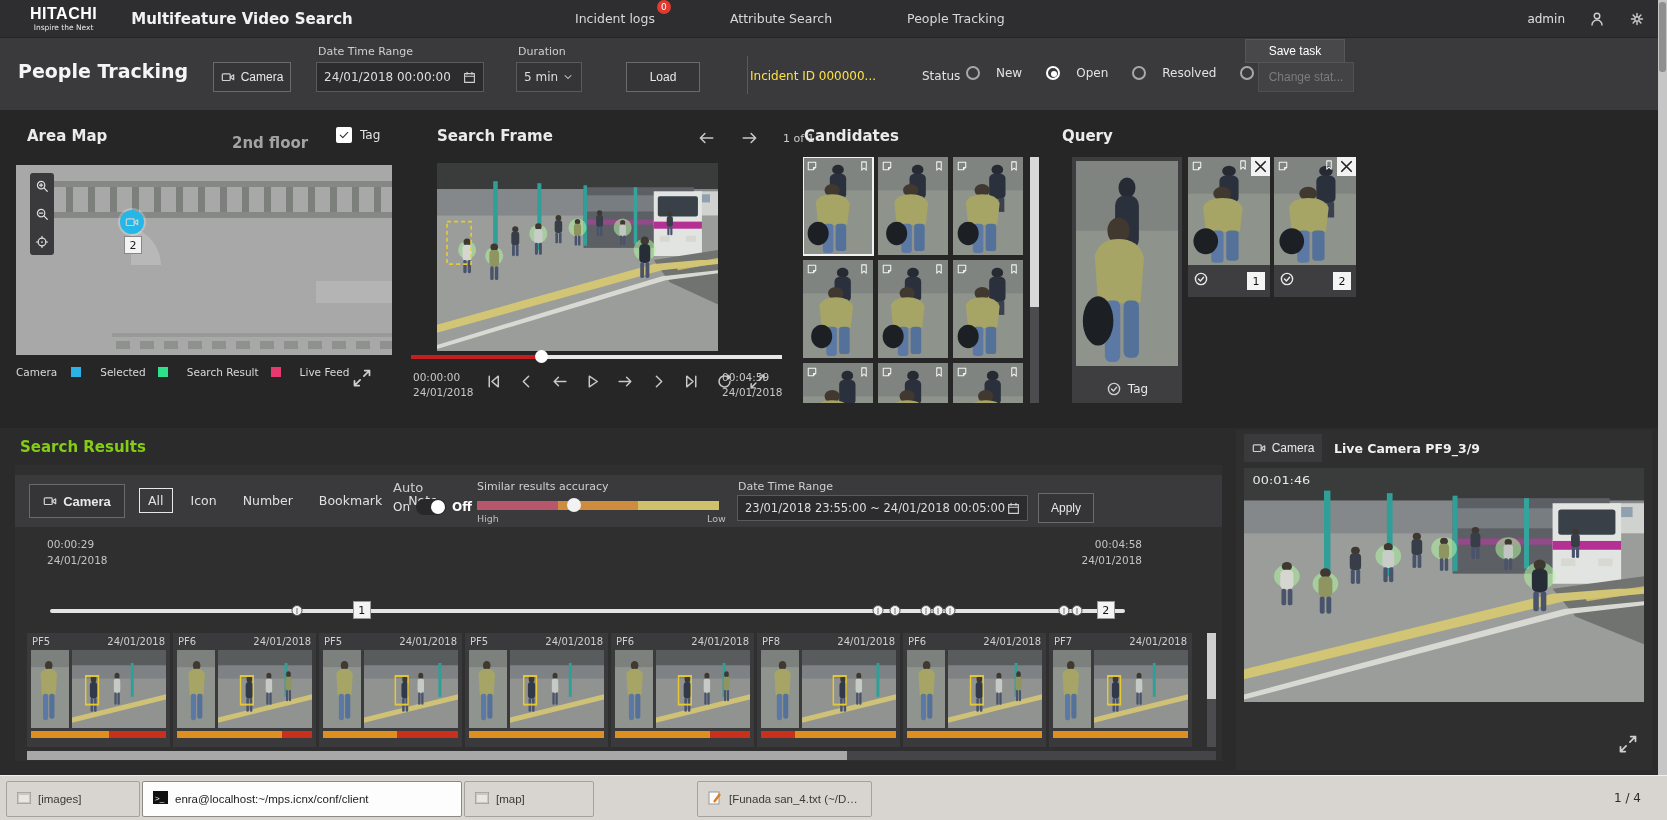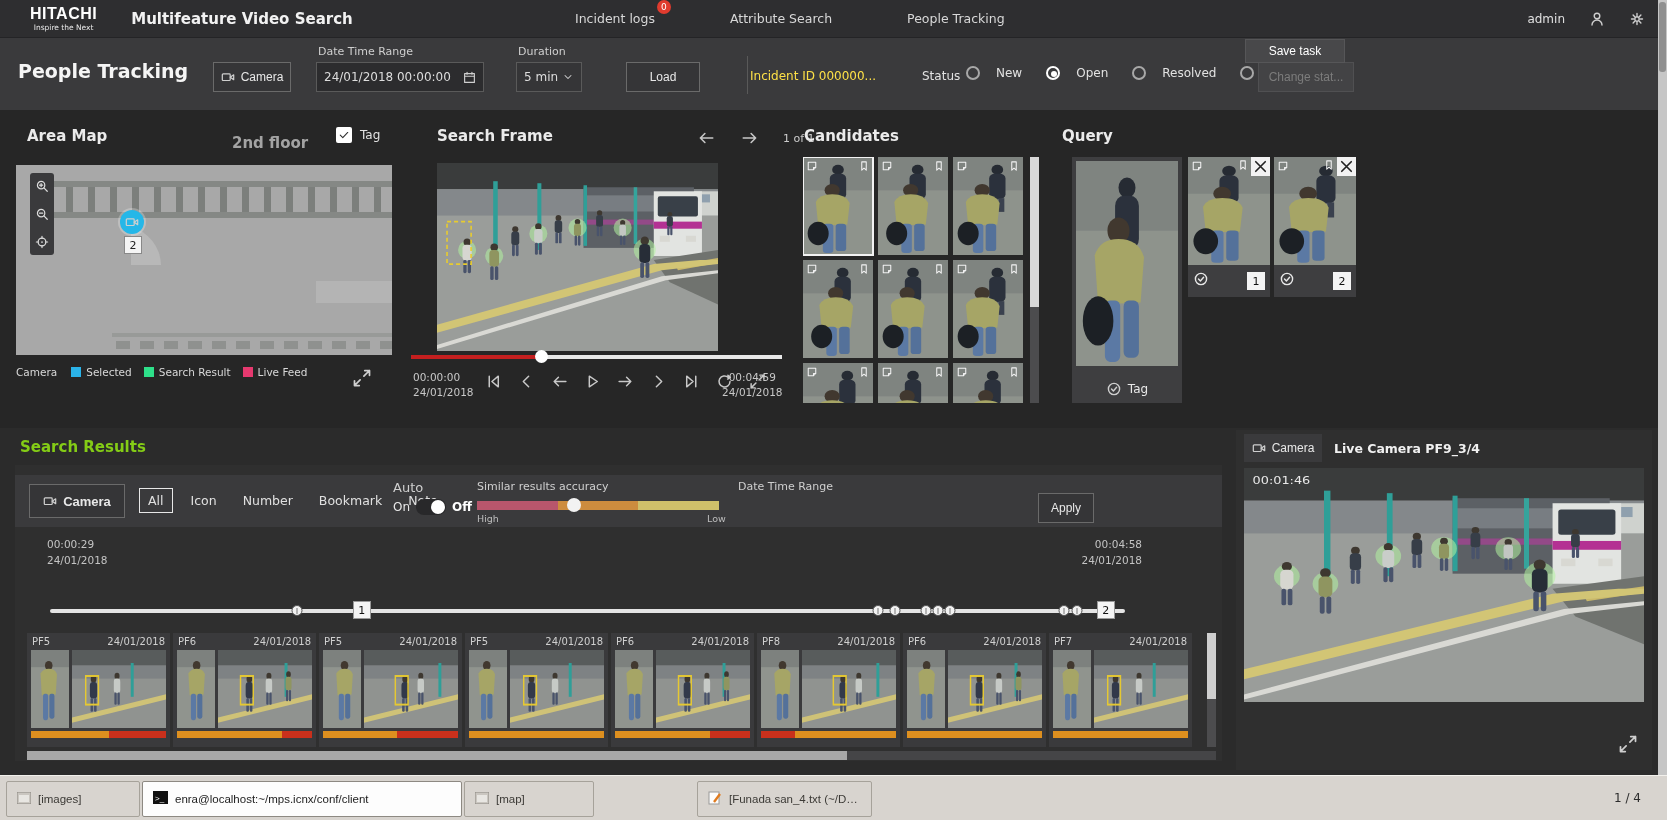--- a/index.html
+++ b/index.html
@@ -56,21 +56,21 @@
   .tagbox { left:336px; top:127px; display:flex; align-items:center; gap:8px; cursor:pointer; }
   .checkbox { width:16px; height:16px; background:#fff; border-radius:2px; display:flex; align-items:center; justify-content:center; color:#2d2d2d; }
   .tag-label { font-size:12px; color:#e2e2e2; }
   .map { left:16px; top:165px; width:376px; height:190px; background:#a8a8a8; overflow:hidden; }
   .map-tools { left:30px; top:173px; width:24px; background:#3a3a3c; border-radius:3px; display:flex; flex-direction:column; align-items:center; padding:4px 0; gap:10px; z-index:3; }
   .map-tool { width:18px; height:18px; color:#dcdcdc; cursor:pointer; display:flex; align-items:center; justify-content:center; }
   .cam-marker { left:120px; top:210px; width:24px; height:24px; border-radius:50%; background:#25b7e8; display:flex; align-items:center; justify-content:center; color:#fff; z-index:3; cursor:pointer; box-shadow:0 0 0 2px rgba(255,255,255,.25); }
   .cam-marker-label { left:124px; top:236px; width:18px; height:18px; background:#f4f4f4; color:#222; font-size:11px; display:flex; align-items:center; justify-content:center; border:1px solid #888; z-index:3; }
   .legend { left:16px; top:366px; display:flex; align-items:center; gap:14px; }
   .legend-cam { font-size:10.5px; color:#d8d8d8; }
-  .legend-item { display:flex; align-items:center; gap:5px; font-size:10.5px; color:#d8d8d8; }
+  .legend-item { display:flex; align-items:center; gap:19px; font-size:10.5px; color:#d8d8d8; }
   .legend-swatch { width:10px; height:10px; }
   .map-fs { left:352px; top:368px; color:#cfcfcf; cursor:pointer; }
 
   
   #sf-title { left:437px; top:127px; }
   .sf-pager { left:695px; top:127px; display:flex; align-items:center; gap:22px; color:#ccc; }
   .sf-pager-text { font-size:11px; color:#ccc; }
   .sf-video { left:437px; top:163px; width:281px; height:188px; background:#555; overflow:hidden; }
   .sf-video svg, .lv-video svg { width:100%; height:100%; display:block; }
   .sf-progress { left:411px; top:355px; width:371px; height:4px; background:#e8e8e8; cursor:pointer; }
@@ -507,21 +507,21 @@
         <svg width="17" height="17" viewBox="0 0 16 16" fill="none" stroke="currentColor" stroke-width="1.4" stroke-linecap="round" stroke-linejoin="round">
           <path d="M13.2 8 a5.2 5.2 0 1 1 -1.7 -3.9 M11.2 2.2 l2.3 1.9 -2.5 1.6"></path>
         </svg>
       </span>
       <span class="pb-btn">
         <svg width="17" height="17" viewBox="0 0 16 16" fill="none" stroke="currentColor" stroke-width="1.4" stroke-linecap="round" stroke-linejoin="round">
           <path d="M9.5 6.5 L14 2 M14 2 h-3.8 M14 2 v3.8 M6.5 9.5 L2 14 M2 14 h3.8 M2 14 v-3.8"></path>
         </svg>
       </span>
     </div>
-  <div class="sf-ts" style="left:722px; top:370px; text-align:center;">
+  <div class="sf-ts" style="left:722px; top:370px; text-align:left;">
     <div>00:04:59</div>
       <div>24/01/2018</div>
   </div>
 
   <div class="abs panel-title" id="cand-title">Candidates</div>
   <div class="abs cand-grid" id="cand-grid">
       <div class="thumb sel">
         <svg viewBox="0 0 60 100" preserveAspectRatio="none">
   <rect width="60" height="100" fill="#8e938c"></rect>
   <rect width="60" height="34" fill="#7f8480"></rect>
@@ -937,20 +937,29 @@
         <div class="sr-acc-label">Similar results accuracy</div>
         <div class="slider" id="acc-slider">
             <span style="flex: 1 1 0%; background: rgb(184, 86, 108);"></span>
             <span style="flex: 1 1 0%; background: rgb(205, 140, 62);"></span>
             <span style="flex: 1 1 0%; background: rgb(207, 192, 106);"></span>
             <span class="slider-handle" style="left: calc(40% - 7px);"></span>
           </div>
         <div class="sr-high">High</div>
         <div class="sr-low">Low</div>
         <div class="sr-dtr-label">Date Time Range</div>
+        <div class="input sr-dtr">
+            <span style="font-size:11.5px;">23/01/2018 23:55:00 ~ 24/01/2018 00:05:00</span>
+            <span class="icon">
+              <svg width="13" height="13" viewBox="0 0 16 16" fill="none" stroke="currentColor" stroke-width="1.4" stroke-linecap="round" stroke-linejoin="round">
+                <rect x="2" y="3.2" width="12" height="10.8"></rect>
+                <path d="M2 6.4 H14 M5 1.6 V4 M11 1.6 V4"></path>
+              </svg>
+            </span>
+          </div>
         <button class="btn sr-apply">Apply</button>
       </div>
 
       <div class="sr-ts-left">
         <div>00:00:29</div>
           <div>24/01/2018</div>
       </div>
       <div class="sr-ts-right">
         <div>00:04:58</div>
           <div>24/01/2018</div>
@@ -1370,21 +1379,21 @@
       <div class="lv-head">
         <button class="btn lv-cam-btn">
             <span class="icon">
               <svg width="14" height="14" viewBox="0 0 16 16" fill="none" stroke="currentColor" stroke-width="1.4" stroke-linecap="round" stroke-linejoin="round">
                 <rect x="1.5" y="4.5" width="9" height="7.5" rx="1"></rect>
                 <path d="M10.5 8.2 L14.5 5.5 V11 L10.5 8.2Z"></path>
               </svg>
             </span>
             <span>Camera</span>
           </button>
-        <span class="lv-title">Live Camera PF9_3/4</span>
+        <span class="lv-title">Live Camera PF9_3/9</span>
       </div>
       <div class="lv-video" id="lv-video">
           <svg viewBox="0 0 280 186" preserveAspectRatio="none">
   <rect width="280" height="186" fill="#9a9d9a"></rect>
   <rect width="280" height="26" fill="#3a3c3c"></rect>
   <rect y="26" width="280" height="26" fill="#84888b"></rect>
   <rect x="238" y="28" width="42" height="24" fill="#cfd2ce"></rect>
   <rect x="244" y="31" width="12" height="8" fill="#8fa0ae"></rect>
             <rect x="260" y="31" width="12" height="8" fill="#8fa0ae"></rect>
   <rect x="146" y="24" width="110" height="60" fill="#5c6065"></rect>

